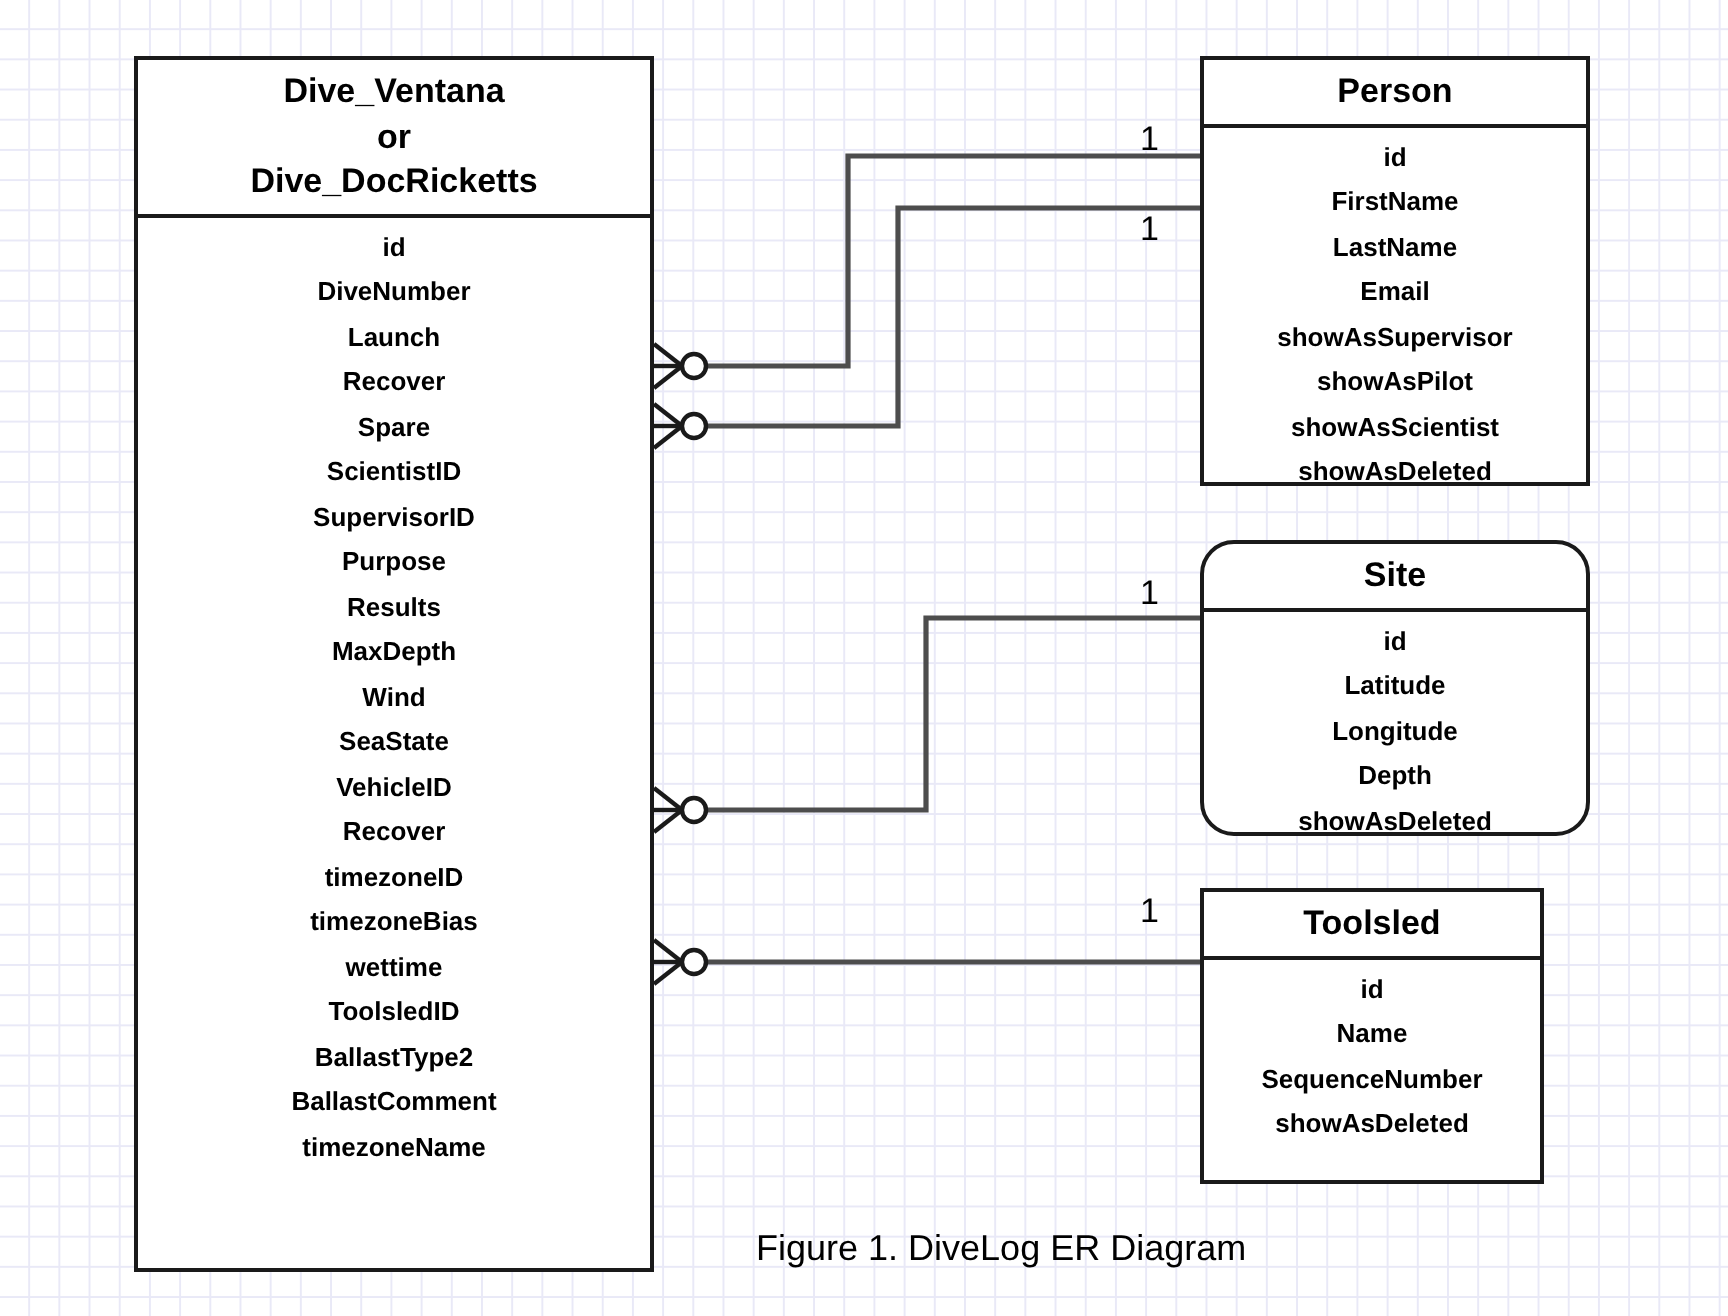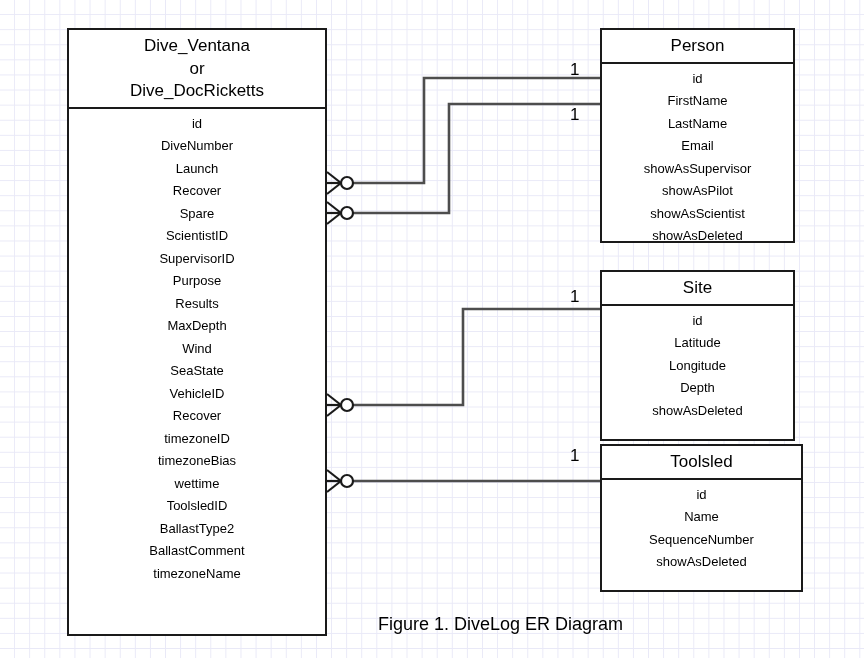--- a/index.html
+++ b/index.html
@@ -29,20 +29,21 @@
   }
 
   
   .entity {
     position: absolute;
     background: #ffffff;
     border: 2px solid #1a1a1a;
     display: flex;
     flex-direction: column;
     z-index: 5;
+    font-weight: bold;
   }
   .entity-header {
     border-bottom: 2px solid #1a1a1a;
     text-align: center;
     color: #000000;
     font-size: 17px;
     line-height: 22.5px;
     padding: 5px 4px 4px 4px;
     white-space: pre-line;
   }
@@ -52,22 +53,22 @@
     color: #000000;
     font-size: 13px;
     line-height: 22.5px;
     padding: 4px 4px 4px 4px;
   }
   .field { white-space: nowrap; }
 
   
   #entity-dive      { left: 67px;  top: 28px;  width: 260px; height: 608px; }
   #entity-person    { left: 600px; top: 28px;  width: 195px; height: 215px; }
-  #entity-site      { left: 600px; top: 270px; width: 195px; height: 171px; }
-  #entity-toolsled  { left: 600px; top: 444px; width: 203px; height: 148px; }
+  #entity-site      { left: 600px; top: 270px; width: 195px; height: 148px; border-radius: 17px; }
+  #entity-toolsled  { left: 600px; top: 444px; width: 172px; height: 148px; }
 
   
   #connectors {
     position: absolute;
     left: 0; top: 0;
     width: 864px;
     height: 658px;
     z-index: 3;
   }
 

